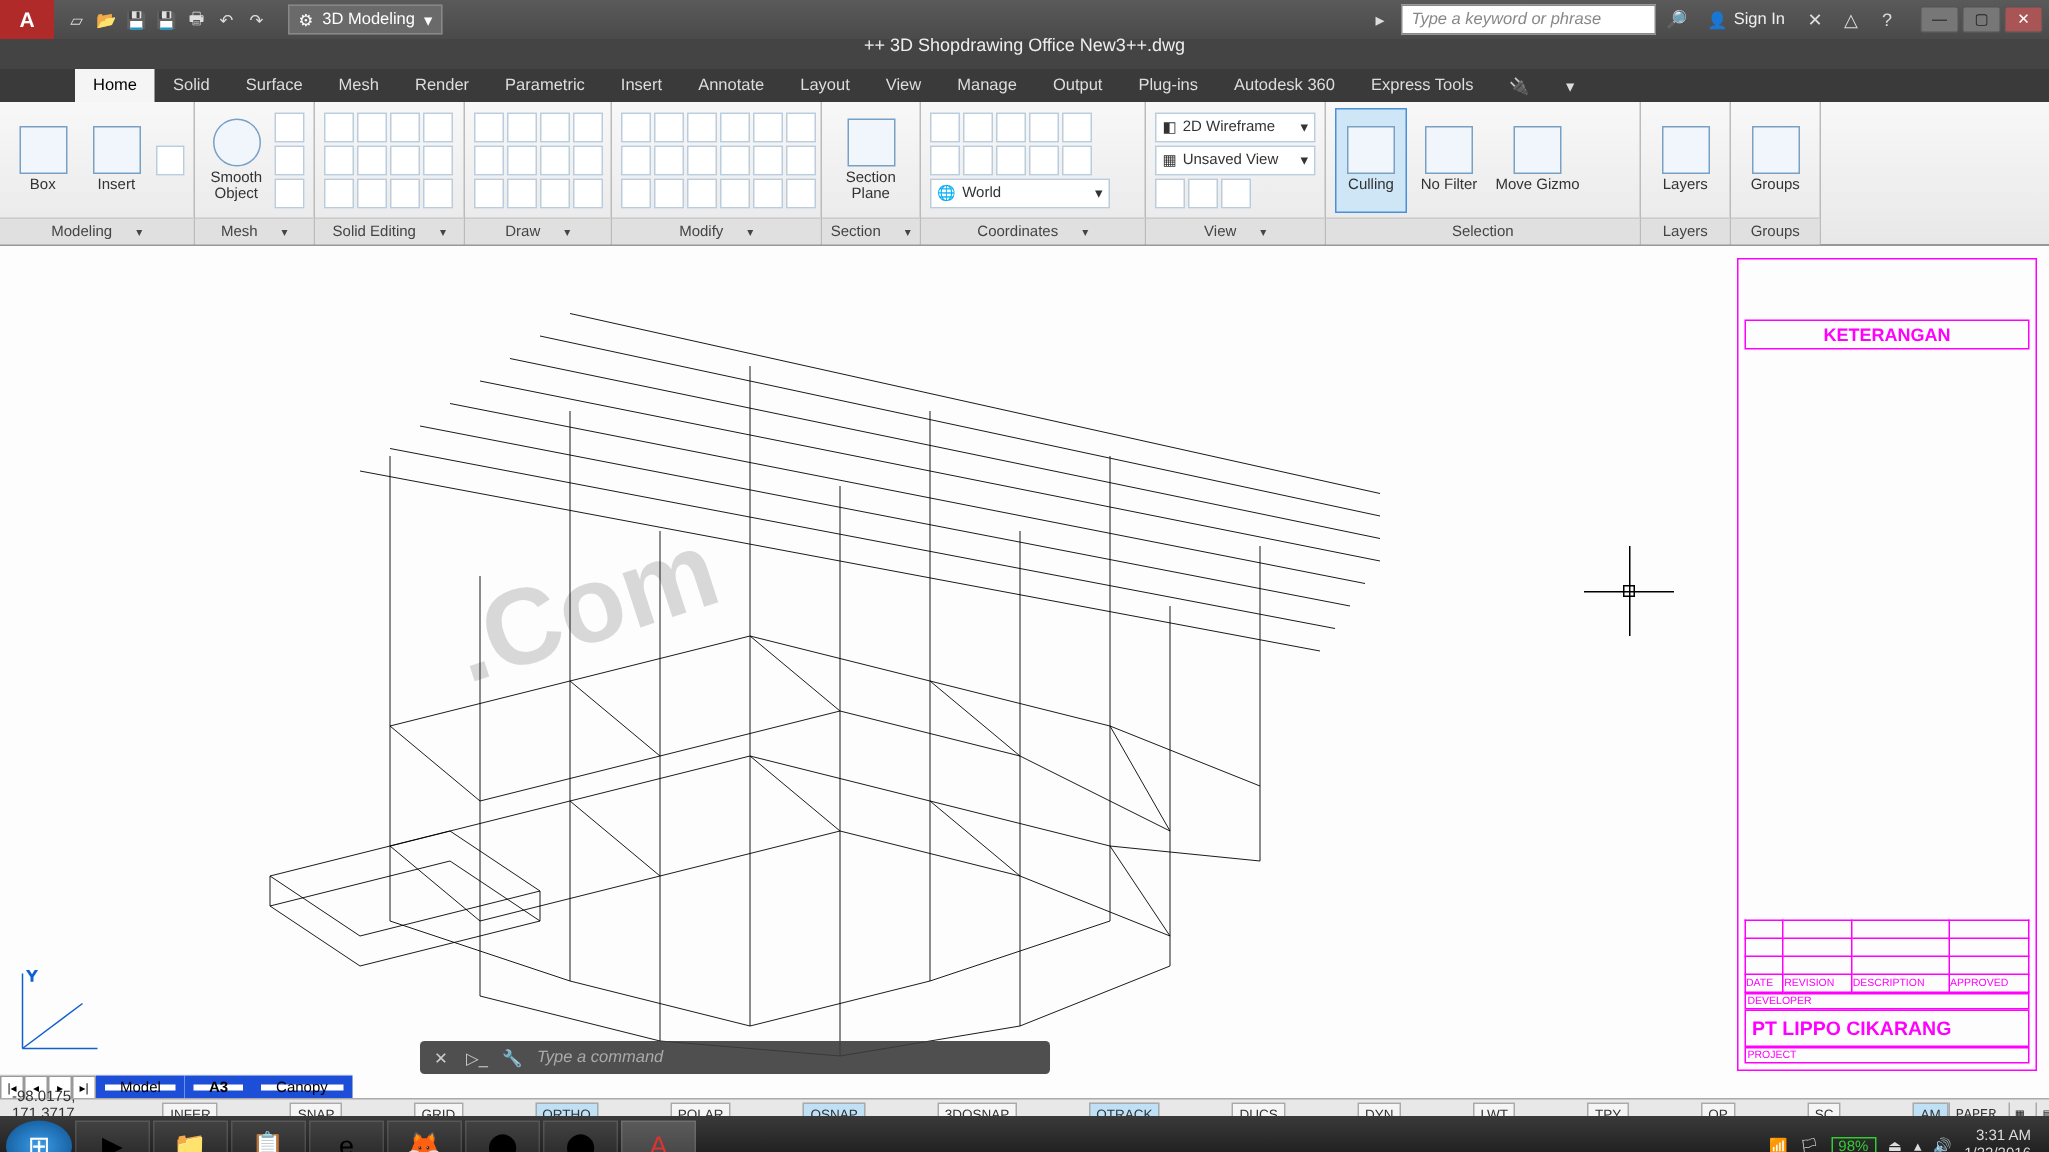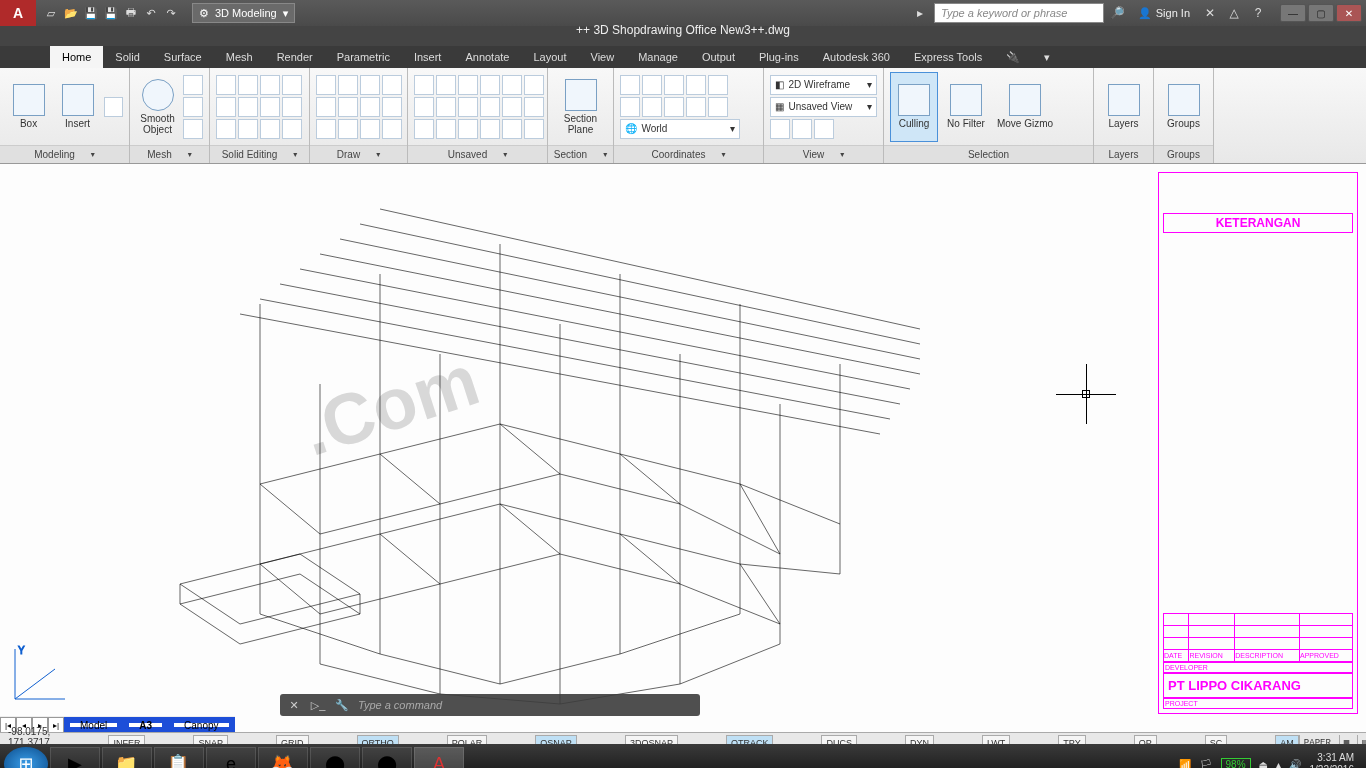--- a/index.html
+++ b/index.html
@@ -246,21 +246,21 @@
           <div class="mini"></div>
       <div class="mini"></div>
           <div class="mini"></div>
           <div class="mini"></div>
           <div class="mini"></div>
           <div class="mini"></div>
           <div class="mini"></div>
     </div>
       </div>
     <div class="panel-title">
-        <span>Unsaved</span>
+        <span>Modify</span>
         <span class="dd">▾</span>
       </div>
   </div>
   <div class="panel" style="width:66px">
     <div class="panel-body">
         <div class="big-btn wide">
           <div class="big-glyph"></div>
           <div class="lbl" style="white-space:pre-line">Section
 Plane</div>
         </div>

